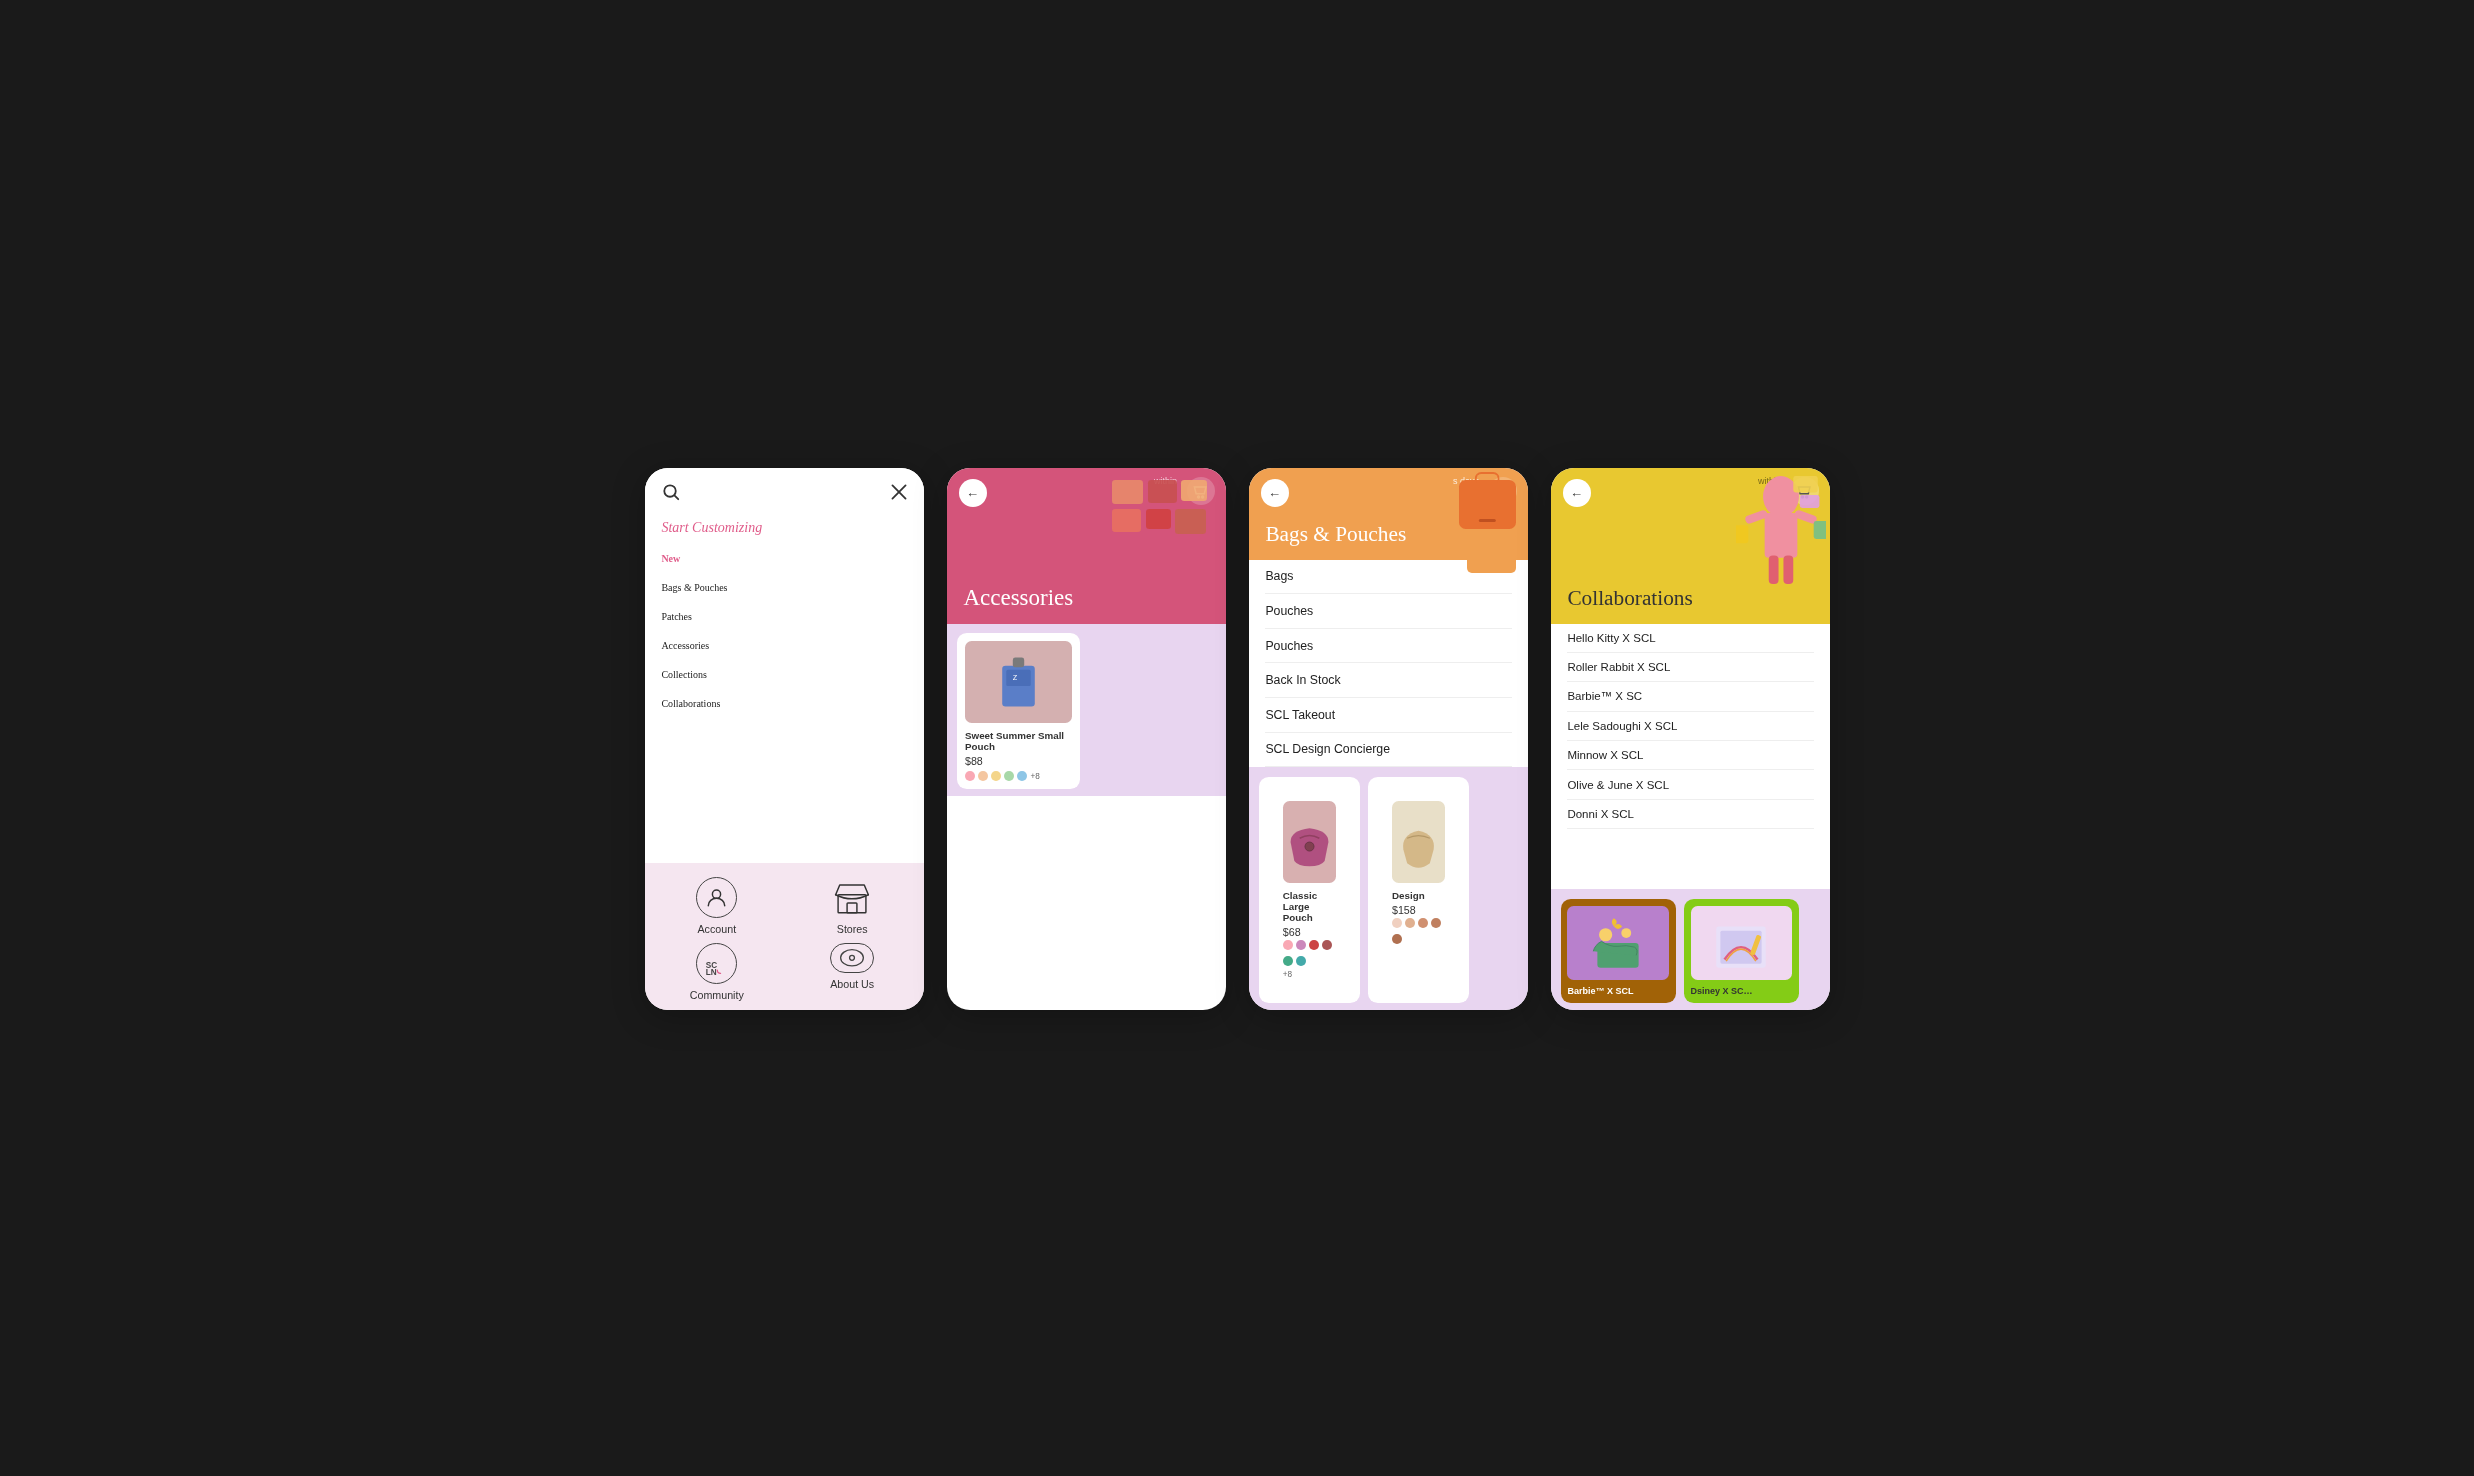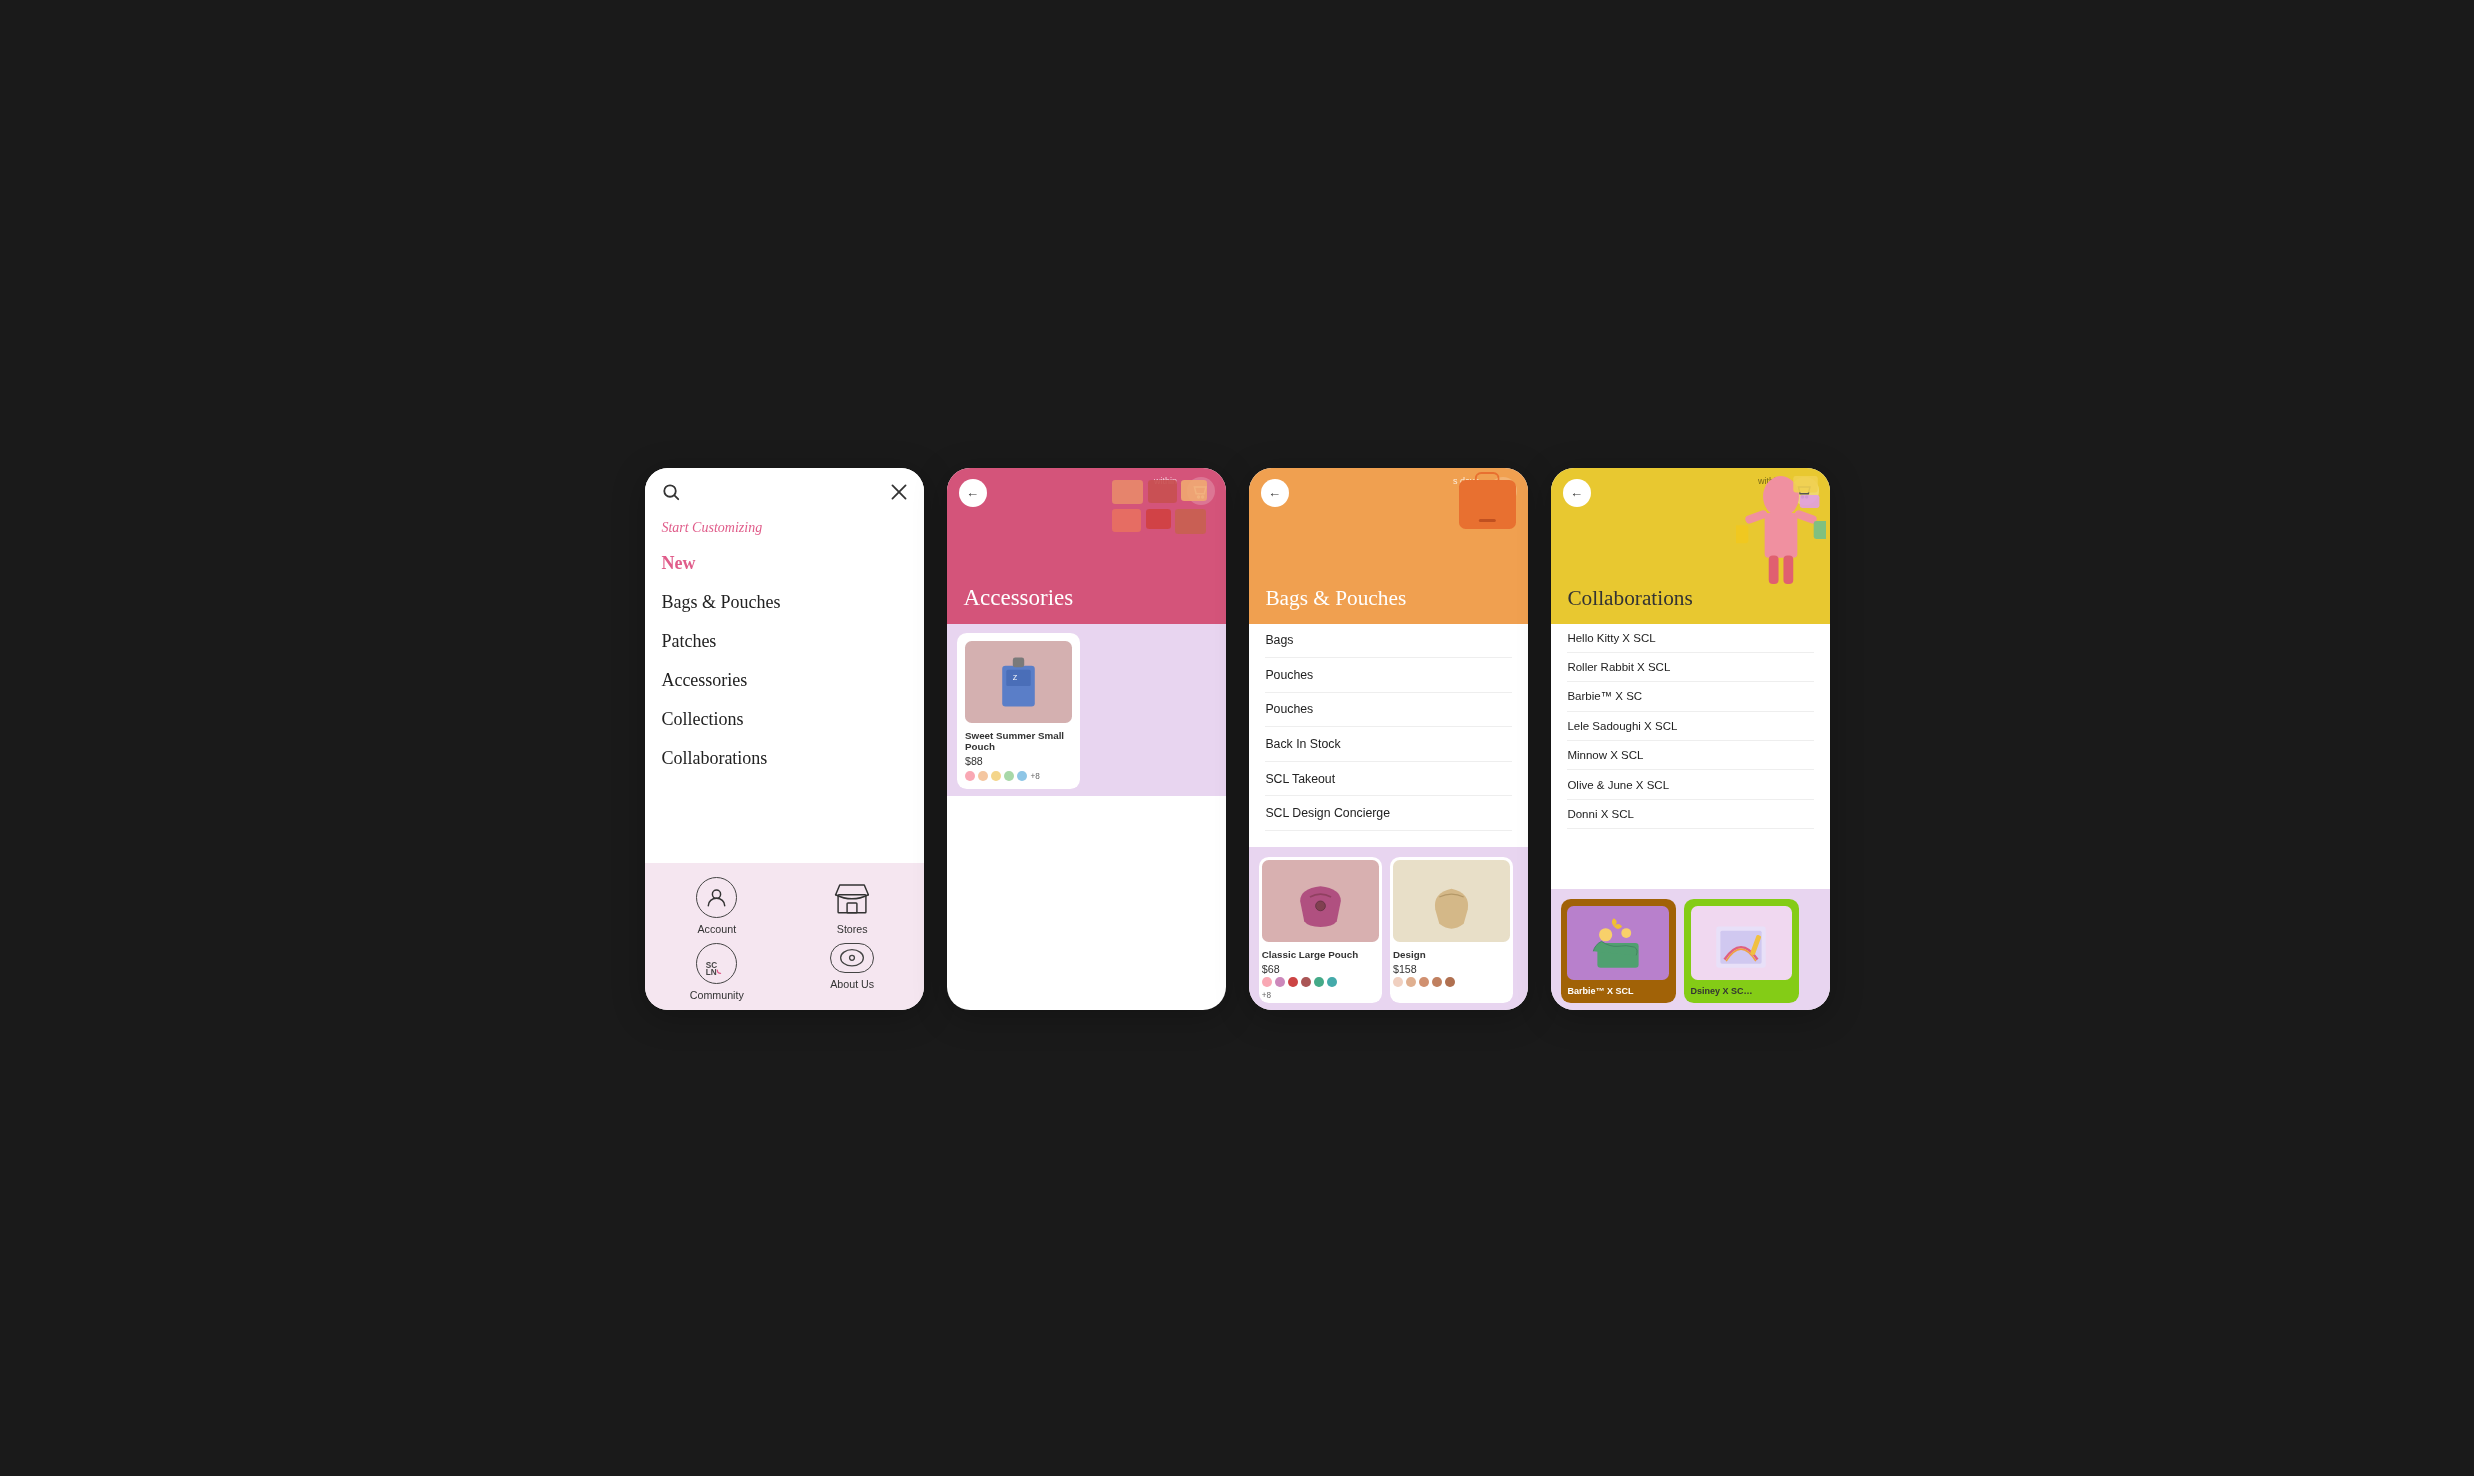--- a/index.html
+++ b/index.html
@@ -46,21 +46,21 @@
       color: #e05c8a;
       font-size: 14px;
       padding: 4.9px 16.4px 8.2px;
       font-style: italic;
     }
     .screen1 .nav-menu {
       padding: 0 16.4px;
       flex: 1;
     }
     .screen1 .nav-item {
-      font-size: 18px;
+      font-size: 10px;
       color: #222;
       padding: 9px 0;
       border-bottom: none;
       cursor: pointer;
       font-family: 'Georgia', serif;
     }
     .screen1 .nav-item:first-child { color: #e05c8a; font-weight: bold; }
     .screen1 .bottom-section {
       background: #f5e6f0;
       padding: 14.8px 8.2px 8.2px;
@@ -235,23 +235,23 @@
     }
     .screen3 .products-row {
       display: flex;
       gap: 8.2px;
       padding: 9.8px 9.8px 6.6px;
       background: #e8d5f0;
     }
     .screen3 .product-card {
       background: white;
       border-radius: 9.8px;
-      width: 123px;
+      width: 101px;
       flex-shrink: 0;
-      padding: 3px;
+      padding: 24px;
     }
     .screen3 .product-img {
       width: 100%;
       height: 82px;
       border-radius: 6.6px;
       display: flex;
       align-items: center;
       justify-content: center;
       font-size: 33px;
       margin-bottom: 6.6px;

